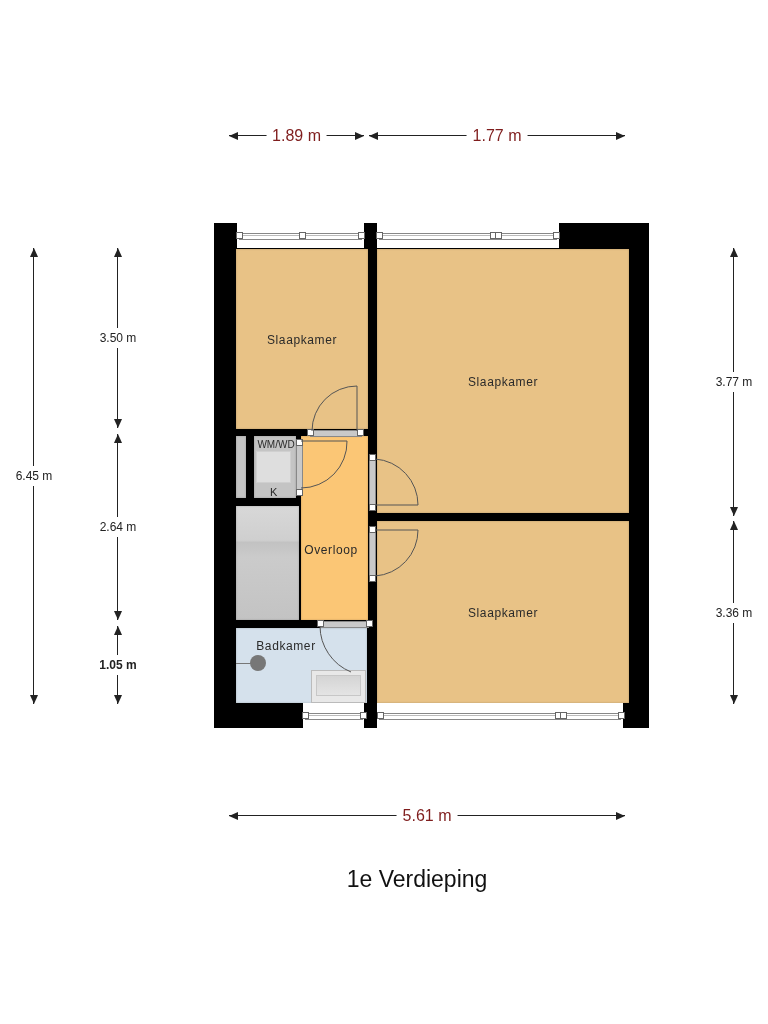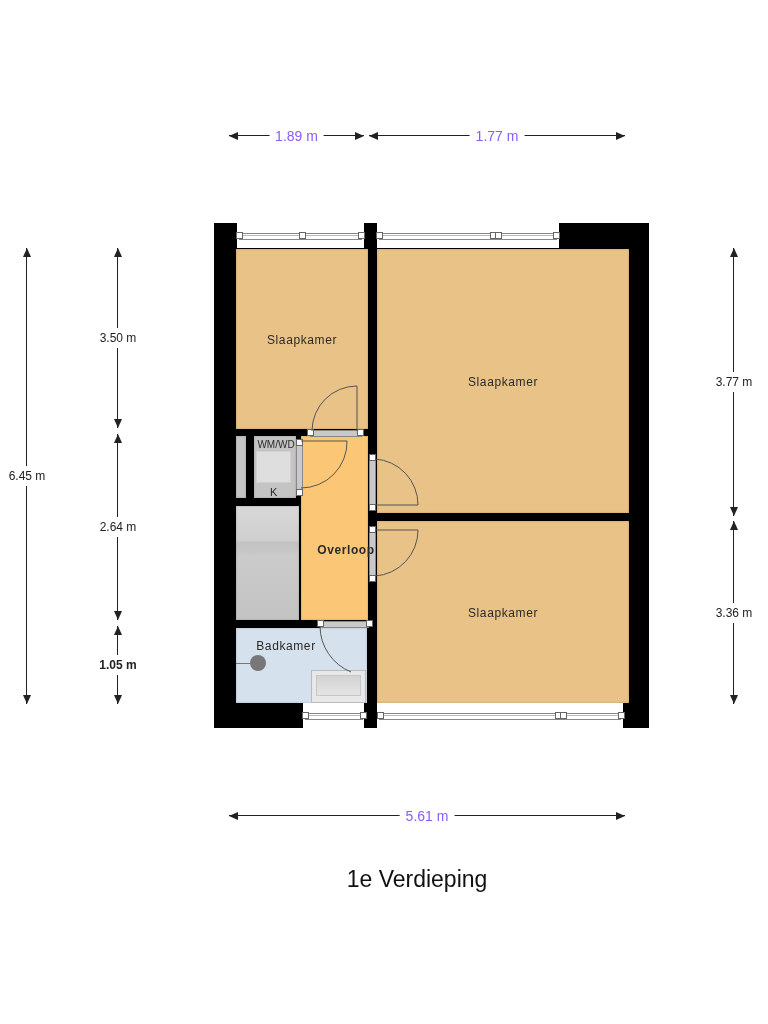--- a/index.html
+++ b/index.html
@@ -10,21 +10,21 @@
     .room { position: absolute; box-shadow: inset 0 0 2px rgba(0,0,0,0.25); }
     .bed { background: #e8c286; }
     .hall { background: #fbc675; }
     .bath { background: #d5e1ec; }
     .gray { background: #c4c4c4; }
     .label { position: absolute; font-size: 12px; letter-spacing: 0.6px; color: #2a2a2a; white-space: nowrap; transform: translate(-50%, -50%); }
     .dim-h { position: absolute; height: 10px; }
     .dim-h .line { position: absolute; top: 4px; left: 0; right: 0; height: 1px; background: #222; }
     .dim-h .al { position: absolute; top: 1px; left: 0; width: 0; height: 0; border-top: 4px solid transparent; border-bottom: 4px solid transparent; border-right: 9px solid #222; }
     .dim-h .ar { position: absolute; top: 1px; right: 0; width: 0; height: 0; border-top: 4px solid transparent; border-bottom: 4px solid transparent; border-left: 9px solid #222; }
-    .dim-h .txt { position: absolute; top: 50%; left: 50%; transform: translate(-50%,-50%); background: #fff; padding: 0 6px; font-size: 14px; color: #8b5cf6; white-space: nowrap; }
+    .dim-h .txt { position: absolute; top: 50%; left: 50%; transform: translate(-50%,-50%); background: #fff; padding: 0 6px; font-size: 16px; color: #7f1d1d; white-space: nowrap; }
     .dim-v { position: absolute; width: 10px; }
     .dim-v .line { position: absolute; left: 4px; top: 0; bottom: 0; width: 1px; background: #222; }
     .dim-v .au { position: absolute; left: 1px; top: 0; width: 0; height: 0; border-left: 4px solid transparent; border-right: 4px solid transparent; border-bottom: 9px solid #222; }
     .dim-v .ad { position: absolute; left: 1px; bottom: 0; width: 0; height: 0; border-left: 4px solid transparent; border-right: 4px solid transparent; border-top: 9px solid #222; }
     .dim-v .txt { position: absolute; top: 50%; left: 50%; transform: translate(-50%,-50%); background: #fff; padding: 3px 0; font-size: 12px; color: #222; white-space: nowrap; }
     .window-h { position: absolute; height: 5px; border: 1px solid #888; background: linear-gradient(#fff 0, #fff 1px, #bbb 1px, #bbb 2px, #fff 2px); }
     .window-v { position: absolute; width: 5px; border: 1px solid #888; background: linear-gradient(90deg, #fff 0, #fff 1px, #bbb 1px, #bbb 2px, #fff 2px); }
     .post { position: absolute; width: 5px; height: 5px; background: #fff; border: 1px solid #666; }
     .title { position: absolute; font-size: 23px; color: #111; white-space: nowrap; transform: translateX(-50%); }
     svg { position: absolute; overflow: visible; }
@@ -38,21 +38,21 @@
     <div class="ar"></div>
   <span class="txt">1.89 m</span>
 </div>
 <div class="dim-h" style="left:369px; top:131px; width:256px;">
   <div class="line"></div>
     <div class="al"></div>
     <div class="ar"></div>
   <span class="txt">1.77 m</span>
 </div>
 
-<div class="dim-v" style="left:22px; top:248px; height:456px;">
+<div class="dim-v" style="left:29px; top:248px; height:456px;">
   <div class="line"></div>
     <div class="au"></div>
     <div class="ad"></div>
   <span class="txt">6.45 m</span>
 </div>
 <div class="dim-v" style="left:113px; top:248px; height:180px;">
   <div class="line"></div>
     <div class="au"></div>
     <div class="ad"></div>
   <span class="txt">3.50 m</span>
@@ -175,19 +175,19 @@
 
       <path d="M369,530 L412,530 M412,530 A46,46 0 0 1 369,576"></path>
 
       <path d="M314,626 A50,50 0 0 0 345,672"></path>
     </g>
   </svg>
 
   <span class="label" style="left:296px; top:340px;">Slaapkamer</span>
   <span class="label" style="left:497px; top:382px;">Slaapkamer</span>
   <span class="label" style="left:497px; top:613px;">Slaapkamer</span>
-  <span class="label" style="left:340px; top:550px;font-weight:bold;">Overloop</span>
+  <span class="label" style="left:325px; top:550px;">Overloop</span>
   <span class="label" style="left:280px; top:646px;">Badkamer</span>
   <span class="label" style="left:270px; top:444px; font-size:10px; letter-spacing:0;">WM/WD</span>
   <span class="label" style="left:268px; top:492px; font-size:11px;">K</span>
 </div>
 
 <div class="title" style="left:417px; top:866px;">1e Verdieping</div>
 
 </body></html>

